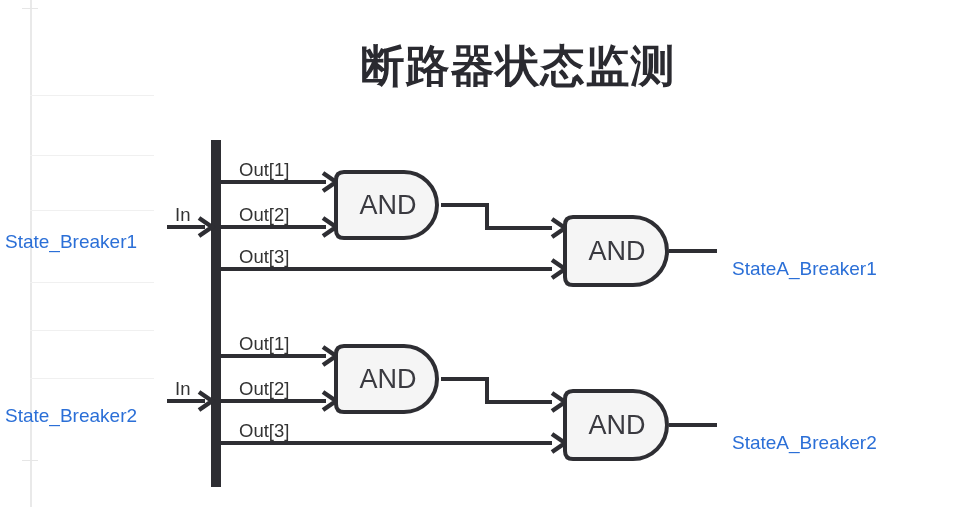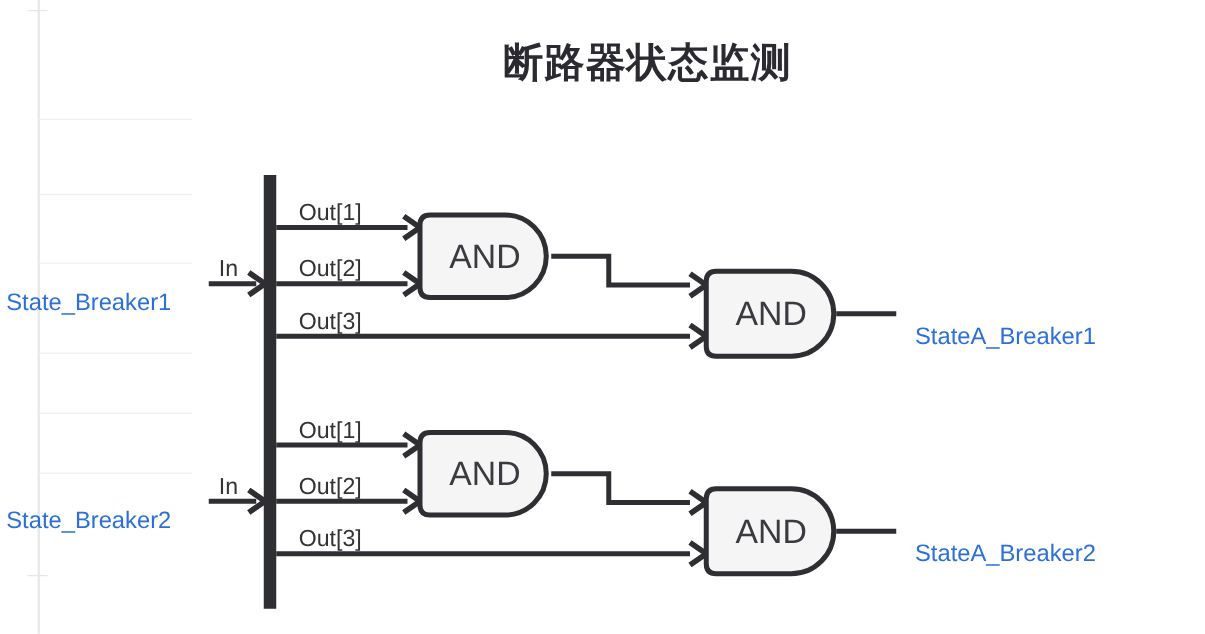--- a/index.html
+++ b/index.html
@@ -7,21 +7,21 @@
        font-family:"Liberation Sans",sans-serif;}
 
   
   .edge-vline{position:absolute;left:30px;top:0;width:2px;height:507px;
               background:#e9e9e9;}
   .edge-hline{position:absolute;left:30px;width:124px;height:1px;background:#f0f0f0;}
   .edge-tick{position:absolute;left:22px;width:16px;height:1px;background:#e6e6e6;}
 
   .page-title{position:absolute;left:0;top:8px;width:932px;text-align:center;
               padding-left:104px;box-sizing:border-box;
-              font-size:32px;font-weight:800;letter-spacing:1px;color:var(--title,#2a2a30);
+              font-size:44px;font-weight:800;letter-spacing:1px;color:var(--title,#2a2a30);
               font-family:"Liberation Sans",sans-serif;}
 
   svg.diagram{position:absolute;left:0;top:0;}
 
   .wire{stroke:var(--wire,#2e2e33);stroke-width:4;fill:none;}
   .bus{fill:var(--wire,#2e2e33);}
   .chev{stroke:var(--wire,#2e2e33);stroke-width:4.5;fill:none;}
   .gate{fill:var(--gate-fill,#f5f5f5);stroke:var(--wire,#2e2e33);stroke-width:4;}
   .gate-label{font-family:"Liberation Sans",sans-serif;font-size:27px;
               fill:#3a3a40;text-anchor:middle;}

